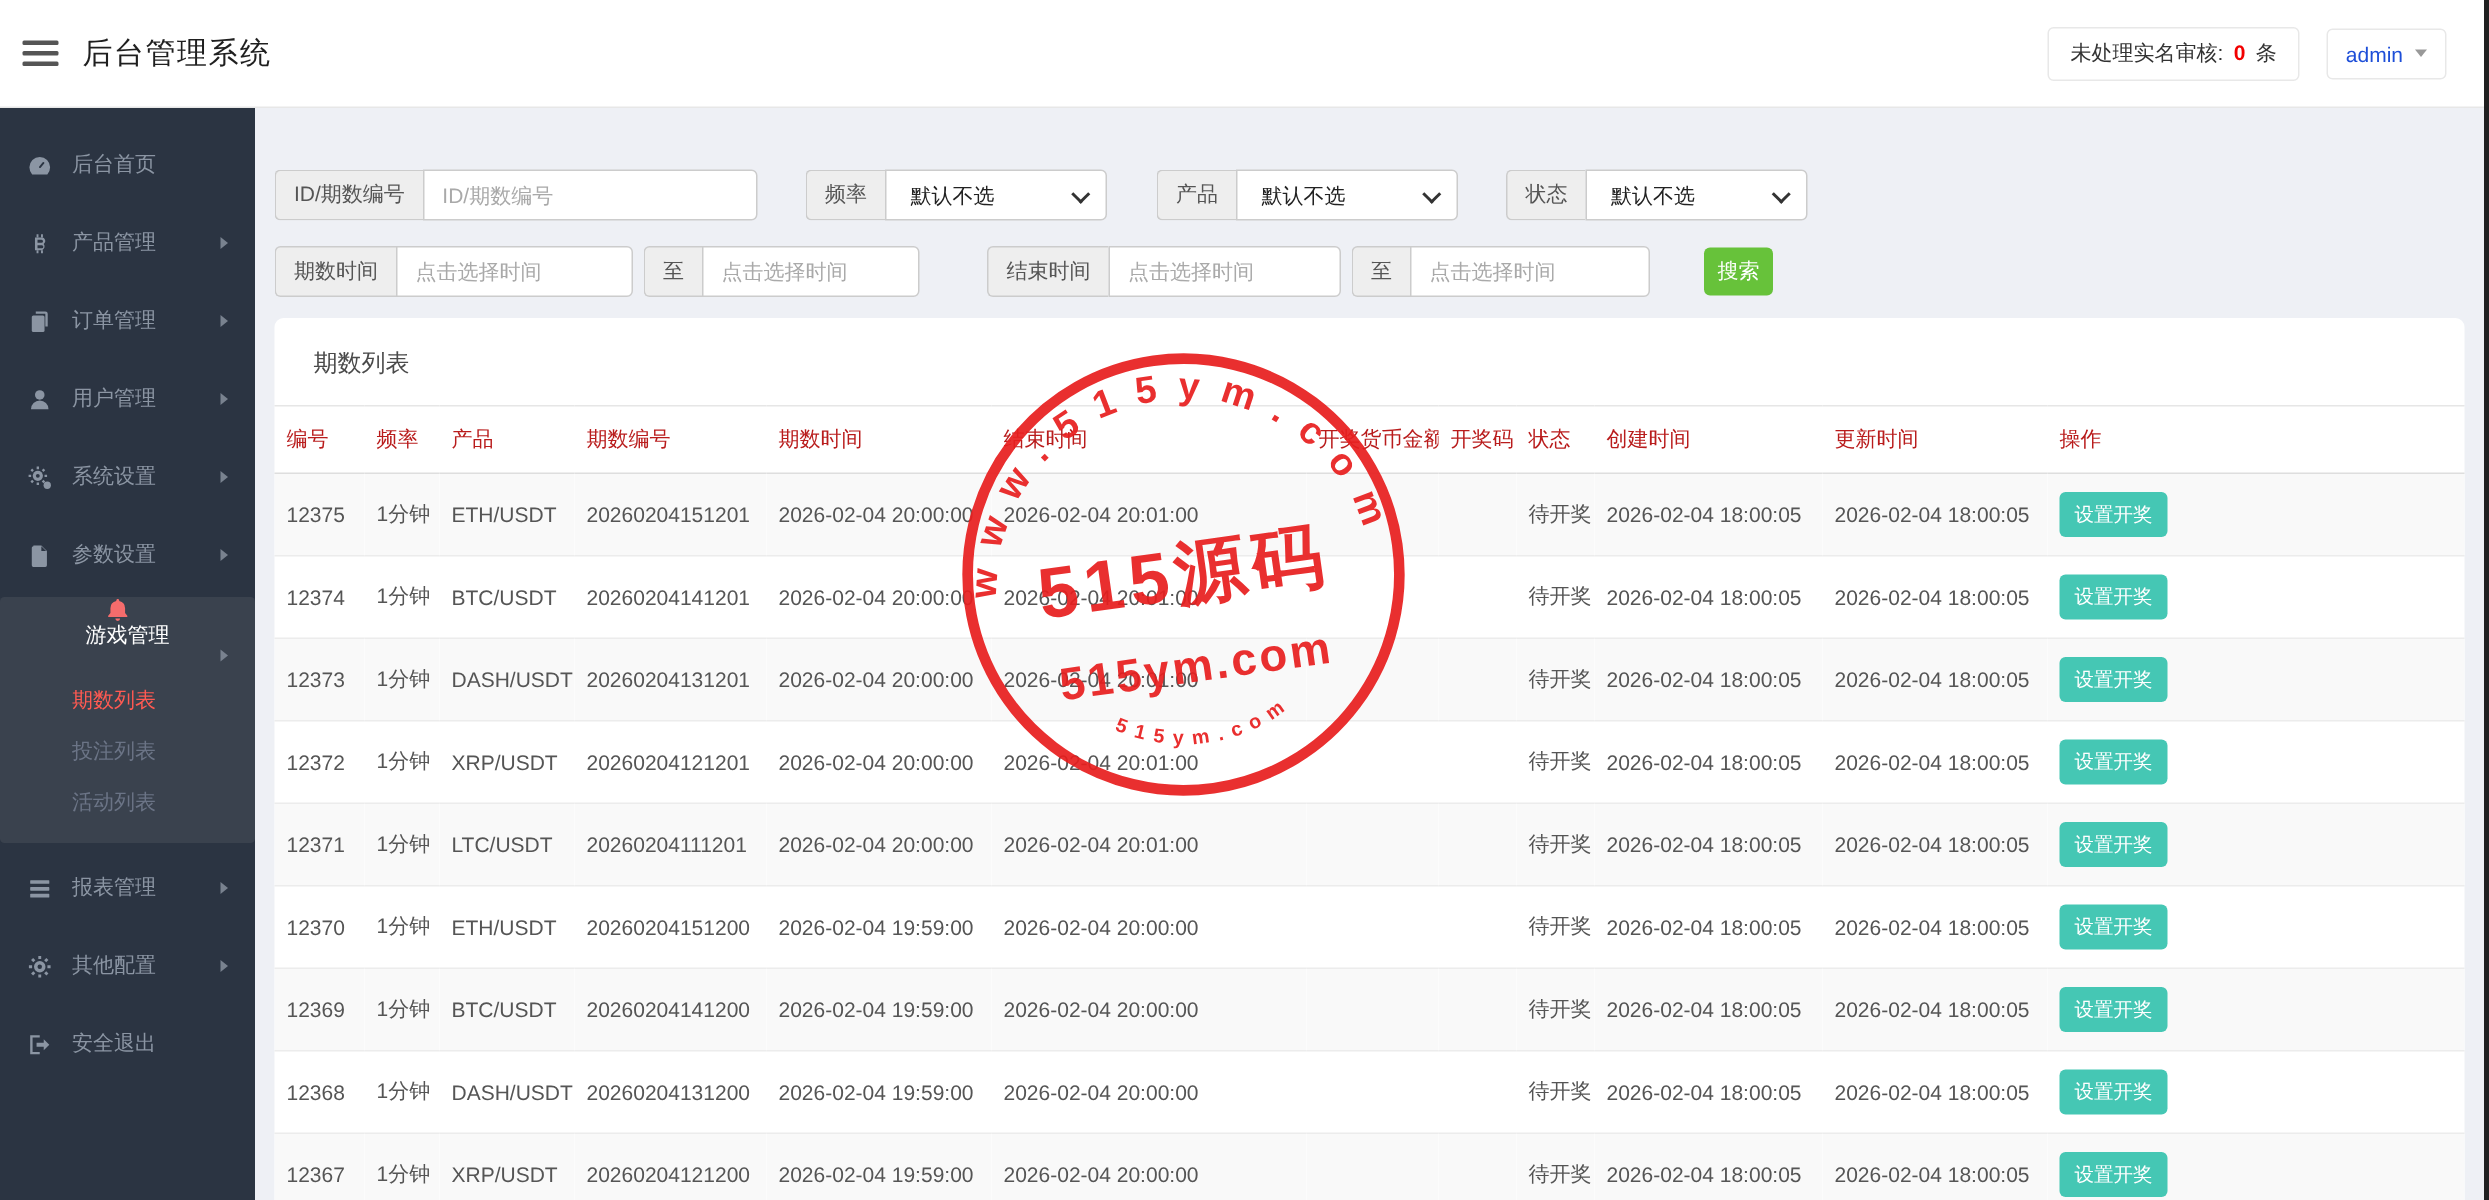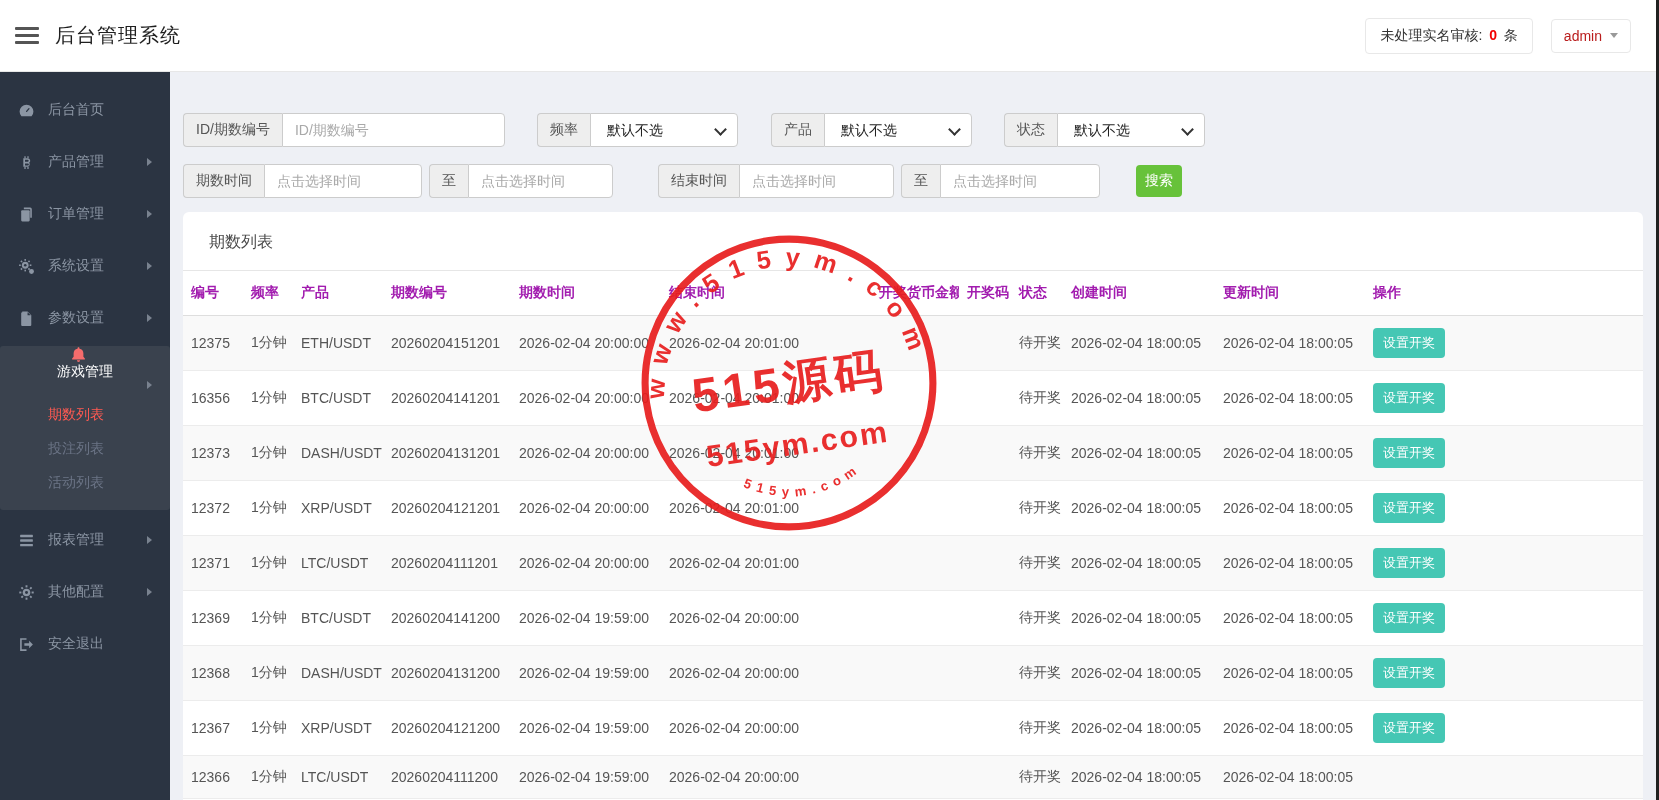--- a/index.html
+++ b/index.html
@@ -11,21 +11,21 @@
   
   .topbar { height:72px; background:#fff; border-bottom:1px solid #e7e7e7;
             display:flex; align-items:center; position:relative; z-index:20; }
   .hamburger { width:24px; margin-left:15px; cursor:pointer; }
   .hamburger .bar { display:block; height:3px; background:#555; margin:4px 0; border-radius:1px; }
   .app-title { font-size:20px; color:#1f1f1f; margin-left:16px; letter-spacing:1px; }
   .topbar-right { margin-left:auto; display:flex; align-items:center; gap:18px; margin-right:28px; }
   .review-badge { border:1px solid #e8e8e8; border-radius:4px; padding:8px 14px; background:#fff;
                   color:#333; cursor:pointer; white-space:nowrap; }
   .review-count { color:#f20000; font-weight:bold; margin:0 3px; }
-  .admin-box { border:1px solid #e8e8e8; border-radius:4px; padding:8px 12px; color:#b91c1c;
+  .admin-box { border:1px solid #e8e8e8; border-radius:4px; padding:8px 12px; color:#1d4ed8;
                display:flex; align-items:center; gap:8px; cursor:pointer; }
   .caret-down { width:0; height:0; border-left:4px solid transparent; border-right:4px solid transparent;
                 border-top:5px solid #999; }
   
   .layout { display:flex; height:744px; }
   .sidebar { width:170px; flex:none; background:#2b3442; padding-top:12px; overflow:hidden; }
   .nav-item { height:52px; display:flex; align-items:center; padding:0 18px; color:#8b95a3;
               cursor:pointer; white-space:nowrap; }
   .nav-icon { width:17px; height:17px; margin-right:13px; flex:none; display:flex; }
   .nav-icon svg { width:100%; height:100%; }
@@ -55,21 +55,21 @@
                border-right:2px solid #333; border-bottom:2px solid #333; transform:rotate(45deg);
                pointer-events:none; }
   .ml32 { margin-left:32px; } .ml33 { margin-left:33px; } .ml45 { margin-left:45px; }
   .ml7 { margin-left:7px; } .ml36 { margin-left:36px; }
   .btn-search { border:none; color:#fff; background:#67c23a; height:32px; padding:0 9px;
                 border-radius:4px; font-size:14px; cursor:pointer; font-family:inherit; }
   
   .card { margin-top:14px; background:#fff; border-radius:6px 6px 0 0; min-height:620px; }
   .card-title { padding:20px 26px 17px; font-size:16px; color:#4a4a4a; }
   table { width:100%; border-collapse:collapse; table-layout:fixed; }
-  thead th { font-weight:bold; color:#a21caf; text-align:left; padding:13px 8px;
+  thead th { font-weight:normal; color:#b91c1c; text-align:left; padding:13px 8px;
              border-top:1px solid #e6e6e6; border-bottom:1px solid #dedede; font-size:14px;
              white-space:nowrap; overflow:hidden;margin-top:36px; }
   tbody td { padding:12px 8px; color:#555; font-size:14px; border-bottom:1px solid #ececec;
              white-space:nowrap; overflow:hidden; }
   tbody tr:nth-child(odd) { background:#f9f9f9; }
   th:first-child, td:first-child { padding-left:8px; }
   .btn-action { border:none; color:#fff; background:#45c7b4; padding:6px 10px; border-radius:4px;
                 font-size:13px; cursor:pointer; font-family:inherit; }
   
   .watermark { position:absolute; left:637px; top:231px; width:304px; height:304px;
@@ -127,20 +127,30 @@
         <span class="nav-arrow"></span>
       </div>
       <div class="nav-item">
         <span class="nav-icon">
           <svg viewBox="0 0 16 16" fill="currentColor">
             <path d="M5.5 1.5h6A1.5 1.5 0 0 1 13 3v8h-1.5V3h-6z"></path>
             <rect x="3" y="4" width="8" height="10.5" rx="1"></rect>
           </svg>
         </span>
         <span class="nav-label">订单管理</span>
+        <span class="nav-arrow"></span>
+      </div>
+      <div class="nav-item">
+        <span class="nav-icon">
+          <svg viewBox="0 0 16 16" fill="currentColor">
+            <circle cx="8" cy="5" r="3"></circle>
+            <path d="M2.5 14a5.5 5.5 0 0 1 11 0z"></path>
+          </svg>
+        </span>
+        <span class="nav-label">用户管理</span>
         <span class="nav-arrow"></span>
       </div>
       <div class="nav-item">
         <span class="nav-icon">
           <svg viewBox="0 0 16 16" fill="currentColor">
             <circle cx="6.8" cy="6.8" r="3.2"></circle>
             <g stroke="currentColor" stroke-width="1.5">
               <line x1="6.8" y1="1" x2="6.8" y2="2.6"></line>
               <line x1="6.8" y1="11" x2="6.8" y2="12.6"></line>
               <line x1="1" y1="6.8" x2="2.6" y2="6.8"></line>
@@ -312,21 +322,21 @@
               <td>2026-02-04 20:00:00</td>
               <td>2026-02-04 20:01:00</td>
               <td></td>
               <td></td>
               <td>待开奖</td>
               <td>2026-02-04 18:00:05</td>
               <td>2026-02-04 18:00:05</td>
               <td><button class="btn-action">设置开奖</button></td>
             </tr>
             <tr>
-              <td>16356</td>
+              <td>12374</td>
               <td>1分钟</td>
               <td>BTC/USDT</td>
               <td>20260204141201</td>
               <td>2026-02-04 20:00:00</td>
               <td>2026-02-04 20:01:00</td>
               <td></td>
               <td></td>
               <td>待开奖</td>
               <td>2026-02-04 18:00:05</td>
               <td>2026-02-04 18:00:05</td>
@@ -360,20 +370,34 @@
               <td>2026-02-04 18:00:05</td>
               <td><button class="btn-action">设置开奖</button></td>
             </tr>
             <tr>
               <td>12371</td>
               <td>1分钟</td>
               <td>LTC/USDT</td>
               <td>20260204111201</td>
               <td>2026-02-04 20:00:00</td>
               <td>2026-02-04 20:01:00</td>
+              <td></td>
+              <td></td>
+              <td>待开奖</td>
+              <td>2026-02-04 18:00:05</td>
+              <td>2026-02-04 18:00:05</td>
+              <td><button class="btn-action">设置开奖</button></td>
+            </tr>
+            <tr>
+              <td>12370</td>
+              <td>1分钟</td>
+              <td>ETH/USDT</td>
+              <td>20260204151200</td>
+              <td>2026-02-04 19:59:00</td>
+              <td>2026-02-04 20:00:00</td>
               <td></td>
               <td></td>
               <td>待开奖</td>
               <td>2026-02-04 18:00:05</td>
               <td>2026-02-04 18:00:05</td>
               <td><button class="btn-action">设置开奖</button></td>
             </tr>
             <tr>
               <td>12369</td>
               <td>1分钟</td>

